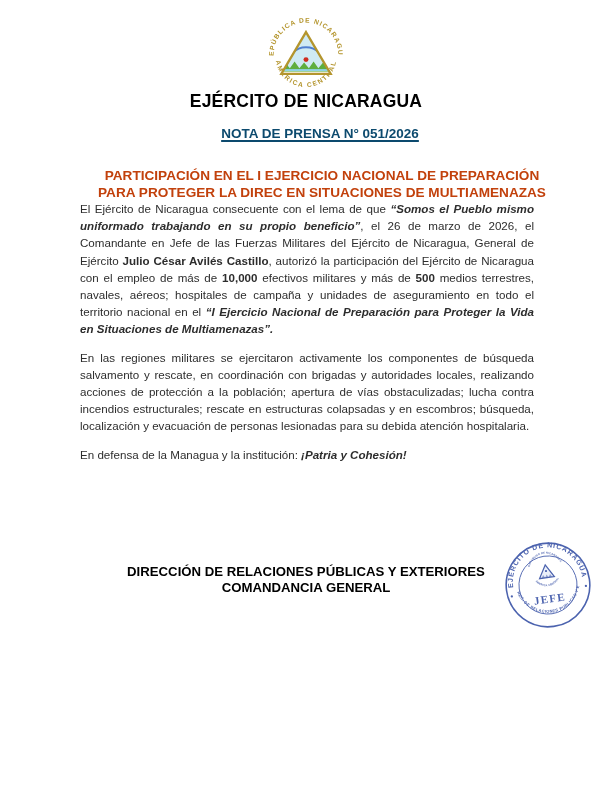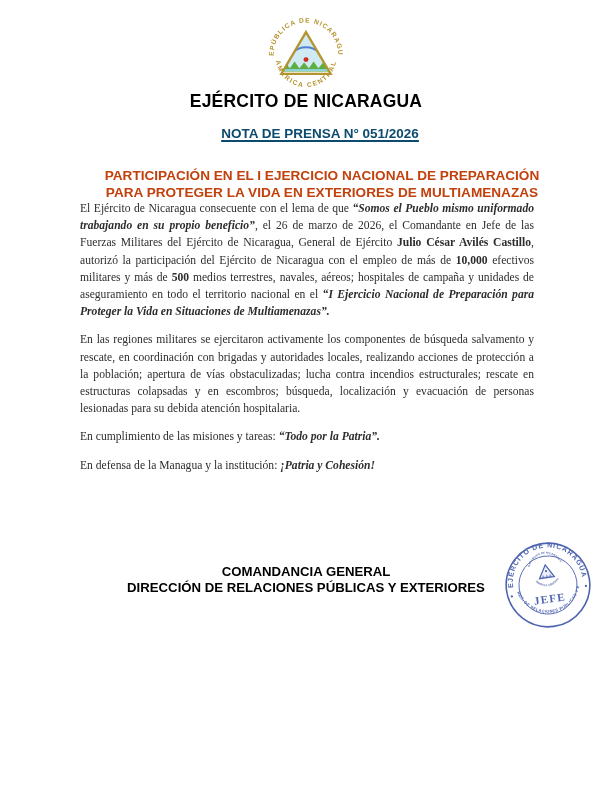--- a/index.html
+++ b/index.html
@@ -35,21 +35,21 @@
   }
   .headline{
     position:absolute;top:152px;left:0;width:100%;
     text-align:center;font-size:13.6px;font-weight:bold;color:#c2410c;
     line-height:16.5px;margin:16px;
   }
   .body-text{
     position:absolute;left:80px;top:200px;width:454px;
     font-size:11.6px;line-height:17.2px;text-align:justify;
   }
-  .body-text p{margin:0 0 11px 0;font-family:Liberation Serif, serif;}
+  .body-text p{margin:0 0 11px 0;}
   .body-text .b{font-weight:bold;}
   .body-text .i{font-style:italic;}
   .footer-block{
     position:absolute;top:564px;left:0;width:100%;
     text-align:center;font-weight:bold;color:#000;
     font-size:13.2px;line-height:15.5px;
   }
   .seal{
     position:absolute;left:504px;top:541px;width:88px;height:88px;
     transform:rotate(-8deg);
@@ -91,33 +91,32 @@
   </svg>
 
   <h1 class="org-title">EJÉRCITO DE NICARAGUA</h1>
 
   <div class="press-note">
     <span>NOTA DE PRENSA N° 051/2026</span>
   </div>
 
   <h2 class="headline">
     <span>PARTICIPACIÓN EN EL I EJERCICIO NACIONAL DE PREPARACIÓN</span><br>
-    <span>PARA PROTEGER LA VIDA EN EXTERIORES DE MULTIAMENAZAS</span>
+    <span>PARA PROTEGER LA DIREC EN SITUACIONES DE MULTIAMENAZAS</span>
   </h2>
 
   <div class="body-text">
     <p><span>El Ejército de Nicaragua consecuente con el lema de que </span><span class="b i">“Somos el Pueblo mismo uniformado trabajando en su propio beneficio”</span><span>, el 26 de marzo de 2026, el Comandante en Jefe de las Fuerzas Militares del Ejército de Nicaragua, General de Ejército </span><span class="b">Julio César Avilés Castillo</span><span>, autorizó la participación del Ejército de Nicaragua con el empleo de más de </span><span class="b">10,000</span><span> efectivos militares y más de </span><span class="b">500</span><span> medios terrestres, navales, aéreos; hospitales de campaña y unidades de aseguramiento en todo el territorio nacional en el </span><span class="b i">“I Ejercicio Nacional de Preparación para Proteger la Vida en Situaciones de Multiamenazas”.</span></p>
     <p><span>En las regiones militares se ejercitaron activamente los componentes de búsqueda salvamento y rescate, en coordinación con brigadas y autoridades locales, realizando acciones de protección a la población; apertura de vías obstaculizadas; lucha contra incendios estructurales; rescate en estructuras colapsadas y en escombros; búsqueda, localización y evacuación de personas lesionadas para su debida atención hospitalaria.</span></p>
-    <p><span>En cumplimiento de las misiones y tareas: </span><span class="b i">“Todo por la Patria”.</span></p>
     <p><span>En defensa de la Managua y la institución: </span><span class="b i">¡Patria y Cohesión!</span></p>
   </div>
 
   <div class="footer-block">
+    <div>DIRECCIÓN DE RELACIONES PÚBLICAS Y EXTERIORES</div>
     <div>COMANDANCIA GENERAL</div>
-    <div>DIRECCIÓN DE RELACIONES PÚBLICAS Y EXTERIORES</div>
   </div>
 
   <svg class="seal" viewBox="0 0 100 100">
     <defs>
       <path id="sealArcTop" d="M 11,53 A 39.5,39.5 0 1 1 89,53"></path>
       <path id="sealArcBot" d="M 14.5,55 A 37,37 0 0 0 85.5,55"></path>
       <path id="sealInnerTop" d="M 33,40 A 18.5,18.5 0 1 1 67,40"></path>
       <path id="sealInnerBot" d="M 36,43 A 16,16 0 0 0 64,43"></path>
     </defs>
     <circle class="ring" cx="50" cy="50" r="47.5" stroke-width="1.8"></circle>

